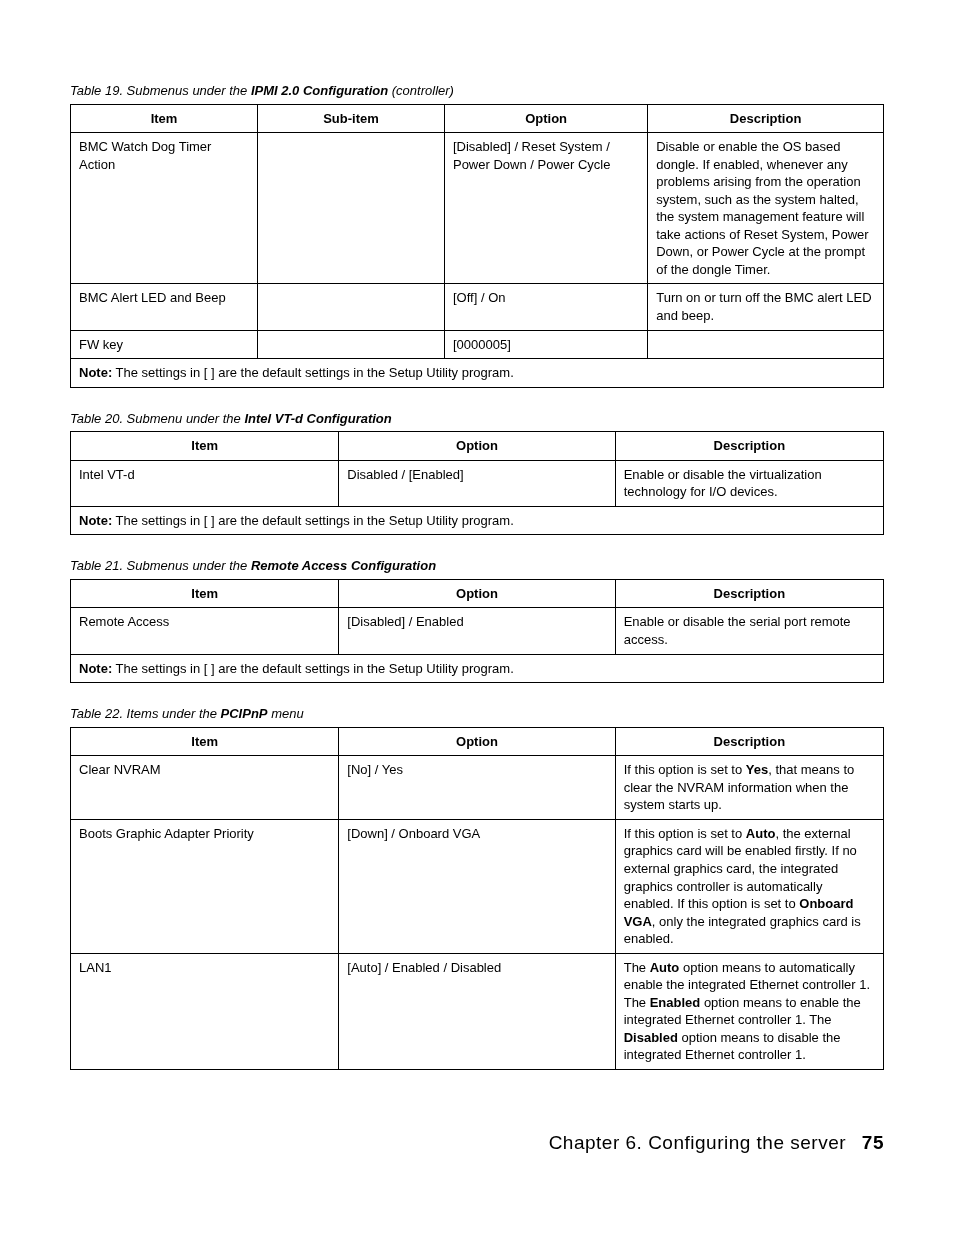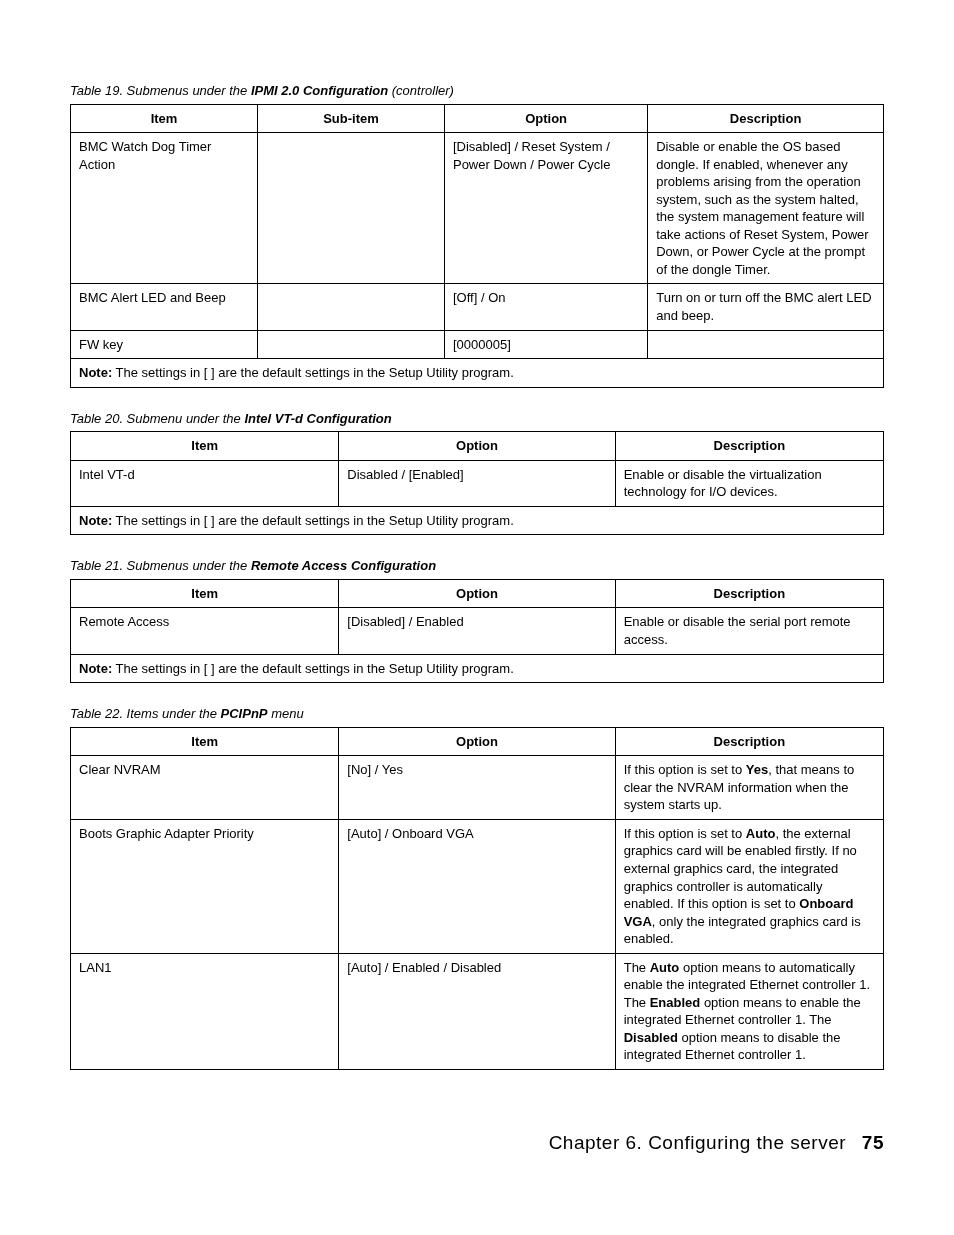--- a/index.html
+++ b/index.html
@@ -158,21 +158,21 @@
     <th>Option</th>
     <th>Description</th>
   </tr>
   <tr>
     <td>Clear NVRAM</td>
     <td>[No] / Yes</td>
     <td><span>If this option is set to </span><span class="b">Yes</span><span>, that means to clear the NVRAM information when the system starts up.</span></td>
   </tr>
   <tr>
     <td>Boots Graphic Adapter Priority</td>
-    <td>[Auto] / Onboard VGA</td>
+    <td>[Down] / Onboard VGA</td>
     <td><span>If this option is set to </span><span class="b">Auto</span><span>, the external graphics card will be enabled firstly. If no external graphics card, the integrated graphics controller is automatically enabled. If this option is set to </span><span class="b">Onboard VGA</span><span>, only the integrated graphics card is enabled.</span></td>
   </tr>
   <tr>
     <td>LAN1</td>
     <td>[Auto] / Enabled / Disabled</td>
     <td><span>The </span><span class="b">Auto</span><span> option means to automatically enable the integrated Ethernet controller 1. The </span><span class="b">Enabled</span><span> option means to enable the integrated Ethernet controller 1. The </span><span class="b">Disabled</span><span> option means to disable the integrated Ethernet controller 1.</span></td>
   </tr>
 </tbody>
   </table>
 

